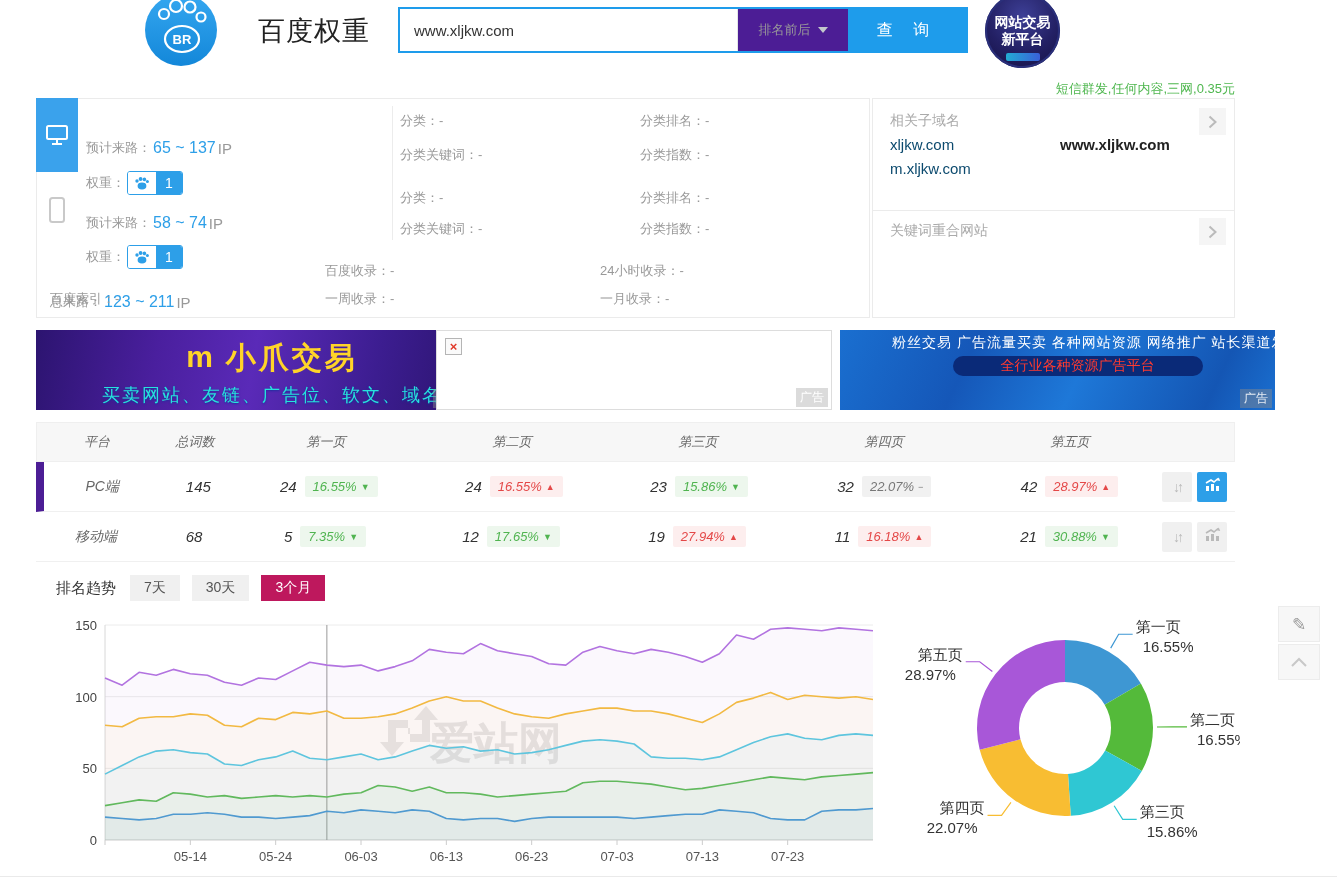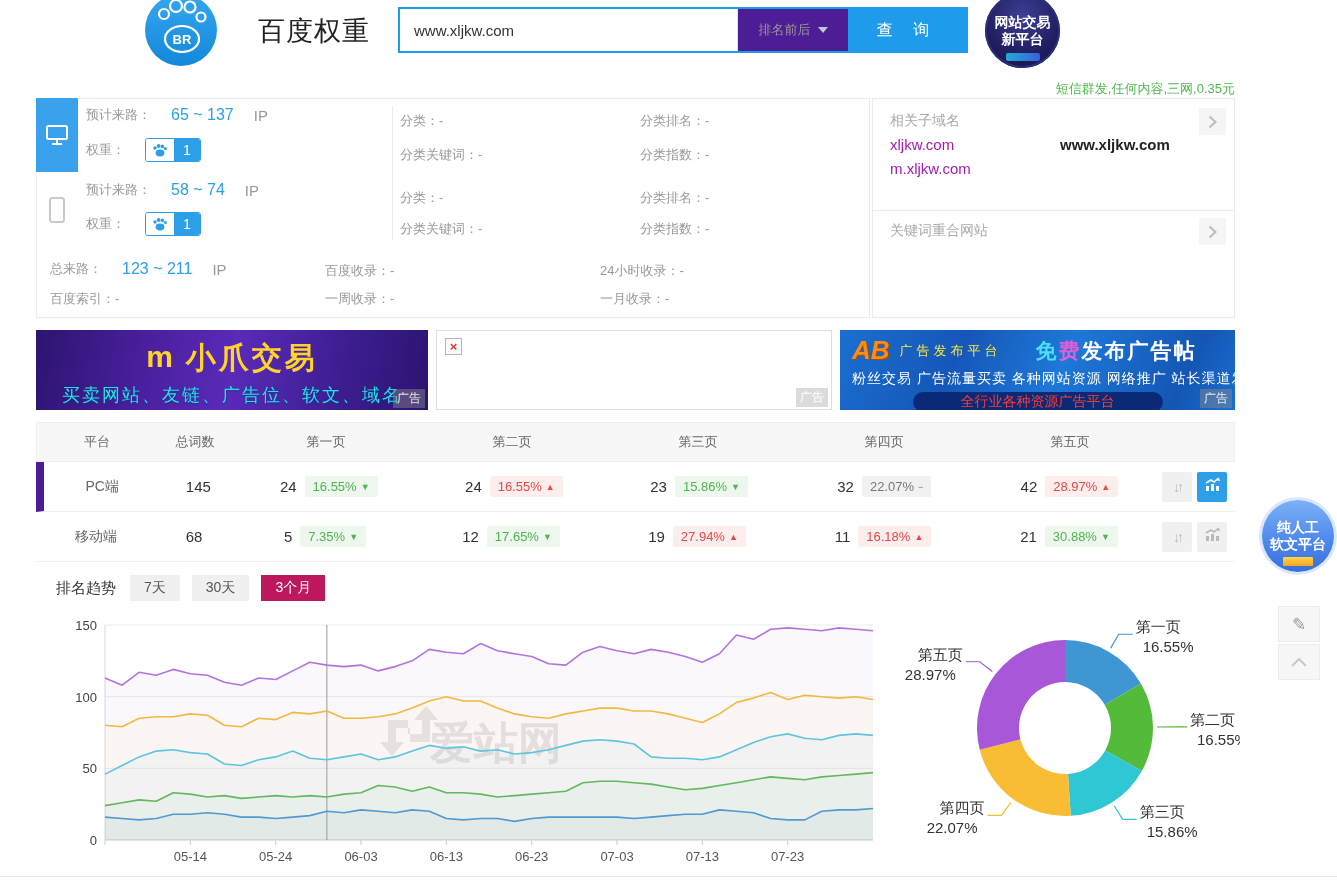--- a/index.html
+++ b/index.html
@@ -30,53 +30,53 @@
   .ov-row3bg{left:36px;top:248px;width:834px;height:70px;background:#f7f7f7;border-top:1px solid #e9e9e9;box-sizing:border-box;}
   .ov-icon-pc{left:36px;top:98px;width:42px;height:74px;background:#3aa2ec;display:flex;align-items:center;justify-content:center;}
   .ov-icon-mb{left:36px;top:172px;width:42px;height:76px;display:flex;align-items:center;justify-content:center;}
   .ov-divider-v{left:392px;top:106px;width:1px;height:134px;background:#ececec;}
   .ov-label{font-size:13px;color:#999;}
   .ov-num{font-size:16px;color:#2d9fe8;}
   .ov-unit{font-size:15px;color:#999;}
   .weight-badge{display:inline-flex;height:22px;border:1px solid #2d9fe8;border-radius:3px;overflow:hidden;vertical-align:middle;cursor:pointer;}
   .weight-badge .paw-cell{width:28px;background:#fff;display:flex;align-items:center;justify-content:center;}
   .weight-badge .num-cell{width:26px;background:#2d9fe8;color:#fff;font-size:14px;display:flex;align-items:center;justify-content:center;}
-  .line1{display:flex;align-items:center;gap:20px;}
+  .line1{display:flex;align-items:center;gap:2px;margin-top:33px;}
 
   
   .side-panel{left:872px;top:98px;width:363px;height:220px;border:1px solid #ebebeb;box-sizing:border-box;background:#fff;}
   .side-divider{left:872px;top:210px;width:363px;height:1px;background:#ebebeb;}
   .chev-btn{width:27px;height:27px;background:#f5f5f5;display:flex;align-items:center;justify-content:center;cursor:pointer;}
   .side-label{font-size:14px;color:#aaa;}
-  .domain-link{font-size:15px;color:#a21caf;cursor:pointer;text-decoration:none;}
+  .domain-link{font-size:15px;color:#0c4a6e;cursor:pointer;text-decoration:none;}
   .domain-link.hl{font-weight:bold;color:#222;}
 
   
-  .ad{overflow:hidden;cursor:pointer;}
+  .ad{overflow:hidden;cursor:pointer;padding-left:40px;}
   .ad-tag{position:absolute;bottom:2px;right:3px;font-size:12px;color:rgba(255,255,255,.85);background:rgba(140,140,140,.45);padding:1px 4px;}
   .ad1{left:36px;top:330px;width:392px;height:80px;background:linear-gradient(100deg,#2c1470 0%,#4a1f9e 28%,#5a2ab8 50%,#3c1d90 78%,#2c1470 100%);text-align:center;}
   .ad1 .row1{margin-top:8px;font-size:30px;font-weight:bold;color:#ffd428;letter-spacing:3px;}
   .ad1 .pawm{display:inline-block;color:#ffd428;font-weight:900;font-size:30px;margin-right:10px;transform:translateY(-1px);}
   .ad1 .row2{margin-top:4px;font-size:18px;color:#27e2dc;letter-spacing:2px;text-shadow:0 1px 2px #1a2f9e;}
   .ad2{left:436px;top:330px;width:396px;height:80px;background:#fff;border:1px solid #ddd;box-sizing:border-box;}
   .broken-img{position:absolute;left:8px;top:7px;width:15px;height:15px;border:1px solid #b5b5b5;background:#fafafa;
     display:flex;align-items:center;justify-content:center;color:#e03a2a;font-size:13px;font-weight:bold;line-height:1;}
   .ad2 .ad-tag{color:#fff;background:rgba(190,190,190,.55);}
   .ad3{left:840px;top:330px;width:395px;height:80px;
     background:linear-gradient(115deg,#1a6fd0 0%,#1557b8 30%,#1e78d8 55%,#1456b4 85%,#1a6fd0 100%);color:#fff;}
   .ad3 .r1{display:flex;align-items:center;gap:10px;padding:5px 10px 0 12px;}
   .ad3 .ab-logo{font-size:26px;font-weight:900;font-style:italic;color:#ff8a12;text-shadow:1px 1px 0 #a34e00;}
   .ad3 .plat{font-size:13px;color:#ffe93a;letter-spacing:4px;}
   .ad3 .headline{font-size:21px;font-weight:bold;letter-spacing:2px;margin-left:24px;}
   .ad3 .h1{color:#4ae0f5;}.ad3 .h2{color:#e05fd8;}
   .ad3 .r2{font-size:14px;padding:4px 10px 0 12px;letter-spacing:1px;white-space:nowrap;}
   .ad3 .r3{margin:4px auto 0;width:250px;background:#0a2a78;border-radius:10px;color:#ff3b30;font-size:14px;text-align:center;padding:1px 0;}
 
   
-  .kw-table{left:36px;top:422px;width:1199px;}
+  .kw-table{left:36px;top:422px;width:1199px;font-style:italic;}
   .kw-head{display:flex;height:40px;align-items:center;background:#f7f7f7;border:1px solid #efefef;box-sizing:border-box;font-size:13px;color:#666;}
   .kw-row{display:flex;height:49px;align-items:center;background:#fff;border-bottom:1px solid #f0f0f0;font-size:14px;color:#666;position:relative;}
   .kw-row.active{border-left:8px solid #4c1d95;}
   .c-platform{width:120px;text-align:center;}
   .kw-row.active .c-platform{width:117px;}
   .c-total{width:76px;text-align:center;font-size:15px;color:#333;}
   .c-page{width:186px;display:flex;align-items:center;justify-content:center;gap:8px;}
   .c-page .cnt{font-size:15px;color:#333;}
   .c-actions{flex:1;display:flex;justify-content:flex-end;gap:5px;padding-right:8px;}
   .badge{display:inline-flex;align-items:center;gap:4px;padding:3px 8px;font-size:13px;border-radius:2px;}
@@ -246,25 +246,20 @@
   <div class="abs ad ad1">
     <div class="row1"><span class="pawm">m</span><span>小爪交易</span></div>
     <div class="row2">买卖网站、友链、广告位、软文、域名</div>
     <span class="ad-tag">广告</span>
   </div>
   <div class="abs ad ad2">
     <span class="broken-img">×</span>
     <span class="ad-tag">广告</span>
   </div>
   <div class="abs ad ad3">
-    <div class="r1">
-      <span class="ab-logo">AB</span>
-      <span class="plat">广告发布平台</span>
-      <span class="headline"><span class="h1">免</span><span class="h2">费</span><span>发布广告帖</span></span>
-    </div>
     <div class="r2">粉丝交易  广告流量买卖  各种网站资源  网络推广  站长渠道发布</div>
     <div class="r3">全行业各种资源广告平台</div>
     <span class="ad-tag">广告</span>
   </div>
 
   <div class="abs kw-table">
     <div class="kw-head">
       <div class="c-platform">平台</div>
       <div class="c-total" style="color:#666;font-size:13px;">总词数</div>
       <div class="c-page">第一页</div>
@@ -419,25 +414,20 @@
       <polyline points="115.9471421942481,202.44654836210452 106.5466451845521,215.39377416420965 92.5466451845521,215.39377416420965" fill="none" stroke="#f8bd32" stroke-width="1.2"></polyline>
       <text x="89.5466451845521" y="213.39377416420965" text-anchor="end" fill="#333" font-size="15">第四页</text>
       <text x="82.5466451845521" y="233.39377416420965" text-anchor="end" fill="#333" font-size="15">22.07%</text>
       <path d="M84.72358156143069,149.72400649719194 A88,88 0 0 1 169.99999999999997,40 L170,82 A46,46 0 0 0 125.42369036165695,139.3557306689867 Z" fill="#a857d8"></path>
       <polyline points="97.35891505802807,71.54406339052358 84.72568289420688,61.72563963235376 70.72568289420688,61.72563963235376" fill="none" stroke="#a857d8" stroke-width="1.2"></polyline>
       <text x="67.72568289420688" y="59.72563963235376" text-anchor="end" fill="#333" font-size="15">第五页</text>
       <text x="60.725682894206884" y="79.72563963235376" text-anchor="end" fill="#333" font-size="15">28.97%</text>
     </svg>
   <div class="abs chart-bottom-line"></div>
 
-  <div class="abs float-badge">
-    <span>纯人工</span>
-    <span>软文平台</span>
-    <span class="base"></span>
-  </div>
   <div class="abs float-btn">
     <span>✎</span>
   </div>
   <div class="abs float-btn second">
     <svg width="16" height="10" viewBox="0 0 16 10">
       <polyline points="1,9 8,2 15,9" fill="none" stroke="#c8c8c8" stroke-width="2"></polyline>
     </svg>
   </div>
 </div>
 

